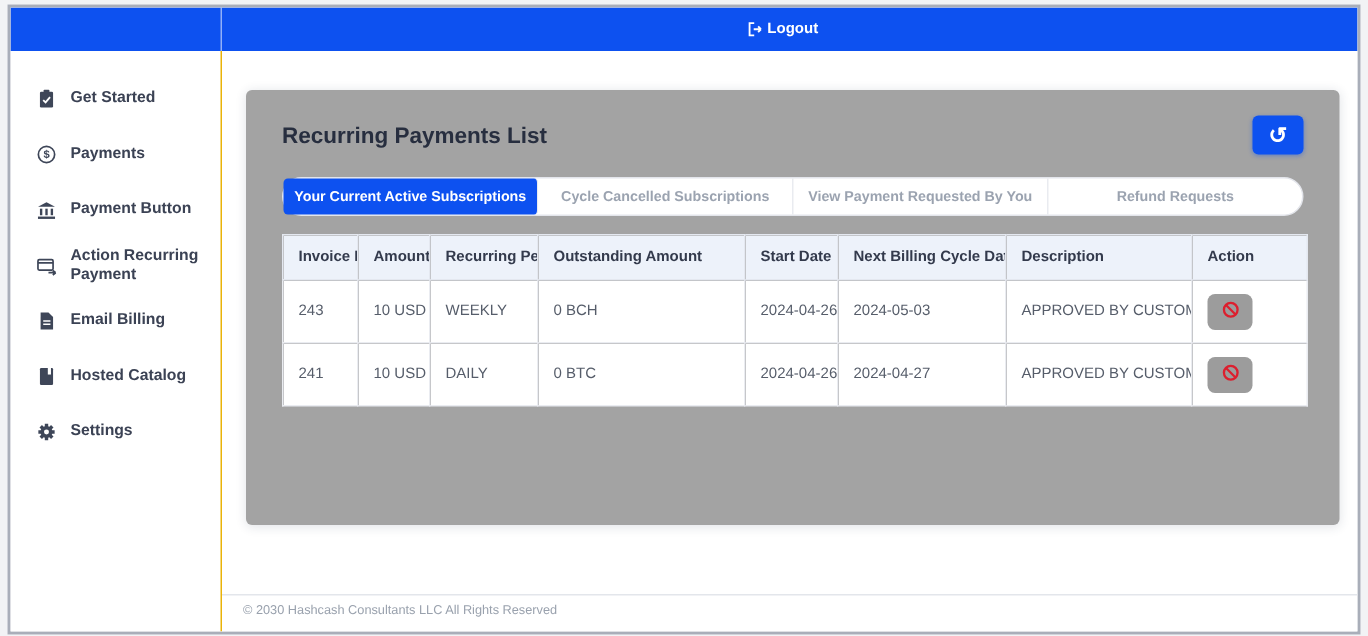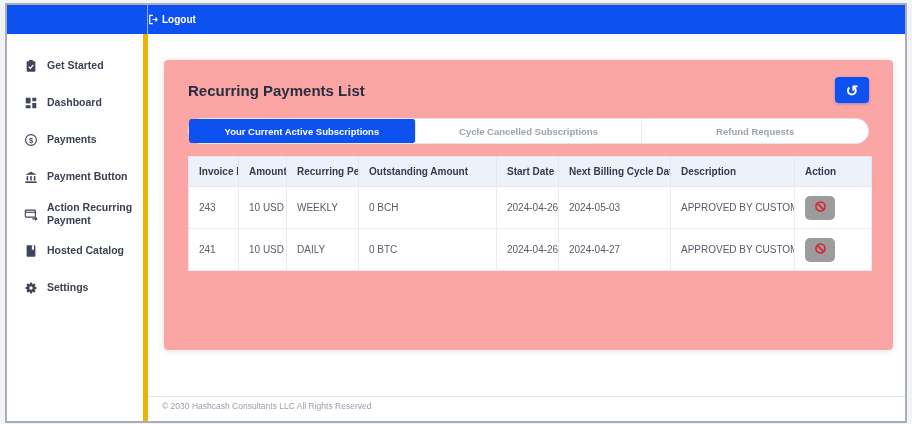--- a/index.html
+++ b/index.html
@@ -5,42 +5,42 @@
   * { box-sizing: border-box; margin: 0; padding: 0; }
   html, body { width: 912px; height: 424px; background: #f2f3f5; font-family: "Liberation Sans", sans-serif; }
   .window {
     position: absolute; left: 5px; top: 3px; right: 5px; bottom: 1px;
     border: 2px solid #a9aeb9; background: #fff;
     display: flex; flex-direction: column; overflow: hidden;
   }
   
   .topbar { height: 29px; background: #0d51f0; display: flex; flex-shrink: 0; }
   .topbar-brand { width: 141px; border-right: 1px solid rgba(255,255,255,.55); }
-  .topbar-right { flex: 1; display: flex; align-items: center; justify-content: flex-start; padding-right: 10px; }
+  .topbar-right { flex: 1; display: flex; align-items: center; justify-content: center; padding-right: 10px; }
   .logout { display: flex; align-items: center; gap: 3px; color: #fff; font-size: 10px; font-weight: bold; cursor: pointer; }
   .logout svg { display: block; }
   
   .content { flex: 1; display: flex; min-height: 0; }
-  .sidebar { width: 141px; background: #fff; border-right: 5px solid #eab308; padding-top: 13px; flex-shrink: 0; }
+  .sidebar { width: 141px; background: #fff; border-right: 1px solid #eab308; padding-top: 13px; flex-shrink: 0; }
   .nav-item {
     height: 37px; display: flex; align-items: center; gap: 9px;
     padding: 0 8px 0 17px; cursor: pointer;
     font-size: 10.5px; font-weight: bold; color: #3b4254; line-height: 1.15;
   }
   .nav-item .nicon { width: 14px; height: 14px; flex-shrink: 0; display: flex; align-items: center; justify-content: center; }
   .nav-item.active { background: #0d51f0; color: #fff; }
   .nicon svg { display: block; }
   .ic-stroke { stroke: #3e4658; fill: none; stroke-width: 1.3; }
   .ic-fill { fill: #3e4658; }
   .active .ic-stroke { stroke: #fff; }
   .active .ic-fill { fill: #fff; }
   
   .main { flex: 1; display: flex; flex-direction: column; background: #fff; min-width: 0; }
   .card {
-    margin: 26px 12px 0 16px; height: 290px; background: #fca5a5;
+    margin: 26px 12px 0 16px; height: 290px; background: #a3a3a3;
     border-radius: 4px; box-shadow: 0 1px 7px rgba(45,55,85,.14);
     padding: 0 24px; overflow: hidden;
   }
   .card-head { padding-top: 17px; display: flex; align-items: center; justify-content: space-between; }
   .card-title { font-size: 15px; font-weight: bold; color: #272e3f; }
   .history-btn {
     width: 34px; height: 26px; background: #0d51f0; border: none; border-radius: 4px;
     color: #fff; font-size: 15px; font-weight: bold; line-height: 1;
     display: flex; align-items: center; justify-content: center; cursor: pointer;
     box-shadow: 0 1px 3px rgba(13,81,240,.4);
@@ -101,31 +101,20 @@
         <span class="nicon">
           <svg width="14" height="14" viewBox="0 0 16 16">
               <rect x="3" y="2.5" width="10" height="12" rx="1" class="ic-fill"></rect>
               <rect x="5.8" y="1" width="4.4" height="2.6" rx="0.6" class="ic-fill"></rect>
               <path d="M5.5 8.8 L7.3 10.6 L10.7 6.6" stroke="#fff" stroke-width="1.4" fill="none"></path>
             </svg>
         </span>
         <span class="nlabel">Get Started</span>
       </div>
 
-      <div class="nav-item">
-        <span class="nicon">
-          <svg width="14" height="14" viewBox="0 0 16 16">
-              <rect x="2" y="2" width="5.5" height="6.5" class="ic-fill"></rect>
-              <rect x="9.5" y="2" width="4.5" height="4" class="ic-fill"></rect>
-              <rect x="2" y="10.5" width="5.5" height="3.5" class="ic-fill"></rect>
-              <rect x="9.5" y="8" width="4.5" height="6" class="ic-fill"></rect>
-            </svg>
-        </span>
-        <span class="nlabel">Dashboard</span>
-      </div>
 
       <div class="nav-item">
         <span class="nicon">
           <svg width="14" height="14" viewBox="0 0 16 16">
               <circle cx="8" cy="8" r="6.2" class="ic-stroke"></circle>
               <text x="8" y="11" text-anchor="middle" font-size="8.5" font-weight="bold" fill="#3e4658" class="dollar">$</text>
             </svg>
         </span>
         <span class="nlabel">Payments</span>
       </div>
@@ -148,20 +137,30 @@
           <svg width="14" height="14" viewBox="0 0 16 16">
               <rect x="1.5" y="3.5" width="11.5" height="8" rx="1" class="ic-stroke"></rect>
               <line x1="1.5" y1="6" x2="13" y2="6" class="ic-stroke"></line>
               <path d="M9.5 13.5 H15 M15 13.5 L12.8 11.8 M15 13.5 L12.8 15.2" class="ic-stroke"></path>
             </svg>
         </span>
         <span class="nlabel">Action Recurring Payment</span>
       </div>
 
 
+      <div class="nav-item">
+        <span class="nicon">
+          <svg width="14" height="14" viewBox="0 0 16 16">
+              <path d="M3.5 1.5 H9.5 L13 5 V14.5 H3.5 Z" class="ic-fill"></path>
+              <line x1="5.5" y1="8" x2="11" y2="8" stroke="#fff" stroke-width="1.1"></line>
+              <line x1="5.5" y1="10.5" x2="11" y2="10.5" stroke="#fff" stroke-width="1.1"></line>
+            </svg>
+        </span>
+        <span class="nlabel">Email Billing</span>
+      </div>
 
       <div class="nav-item">
         <span class="nicon">
           <svg width="14" height="14" viewBox="0 0 16 16">
               <rect x="3" y="1.5" width="10" height="13" rx="1" class="ic-fill"></rect>
               <rect x="9" y="1.5" width="2.4" height="5" fill="#fff"></rect>
             </svg>
         </span>
         <span class="nlabel">Hosted Catalog</span>
       </div>
@@ -191,20 +190,21 @@
         <div class="card-head">
           <div class="card-title">Recurring Payments List</div>
           <button class="history-btn">
             <span>↺</span>
           </button>
         </div>
 
         <div class="tabs">
           <div class="tab active">Your Current Active Subscriptions</div>
           <div class="tab">Cycle Cancelled Subscriptions</div>
+          <div class="tab">View Payment Requested By You</div>
           <div class="tab">Refund Requests</div>
         </div>
 
         <table>
           <colgroup>
             <col style="width:50px">
               <col style="width:48px">
               <col style="width:72px">
               <col style="width:138px">
             <col style="width:62px">

